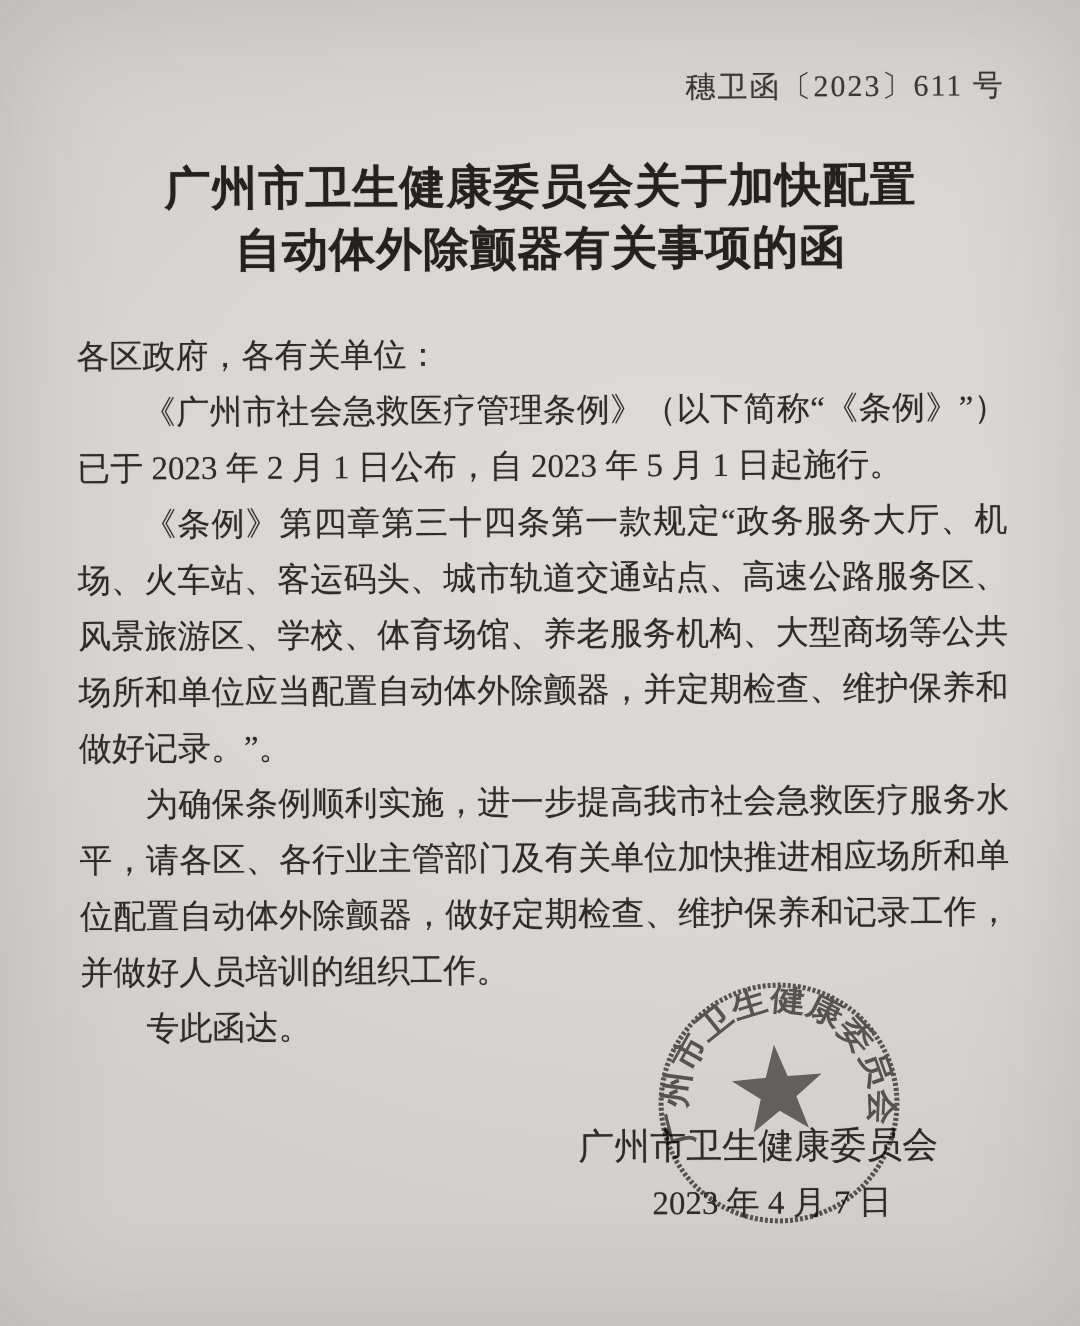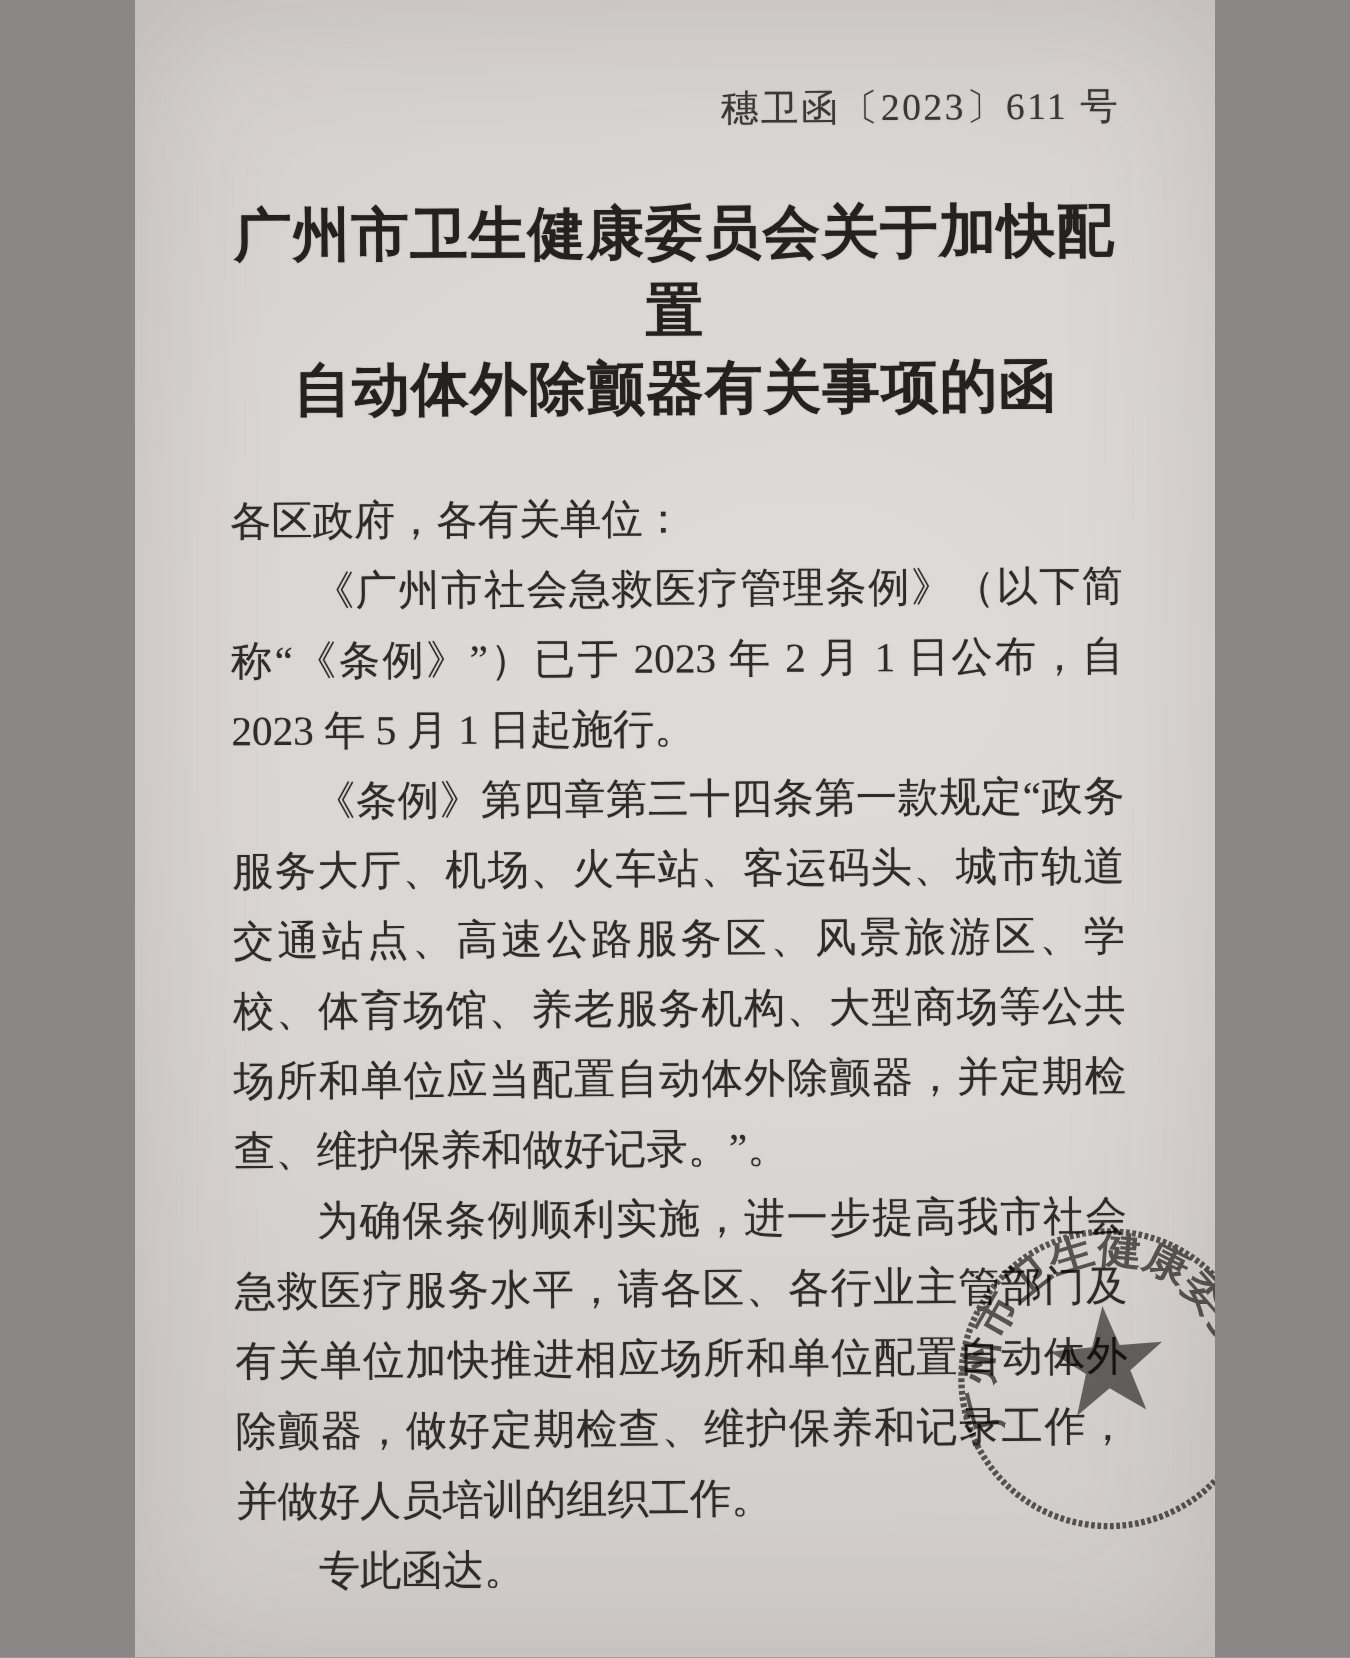--- a/index.html
+++ b/index.html
@@ -2,21 +2,21 @@
 <html><head>
 <meta charset="utf-8">
 <style>
   html, body {
     margin: 0;
     padding: 0;
     background: #8a8886;
   }
   .photo {
     position: relative;
-    width: 864px;
+    width: 1080px;
     height: 1326px;
     margin: 0 auto;
     overflow: hidden;
     background:
       radial-gradient(ellipse 900px 700px at 62% 40%, #dedbd9 0%, #dad6d4 55%, #d2cecc 100%);
     box-shadow: inset 0 0 120px rgba(90,85,82,0.18);
     font-family: "Liberation Serif", "DejaVu Serif", serif;
     color: #2d2b2a;
   }
   .content {

